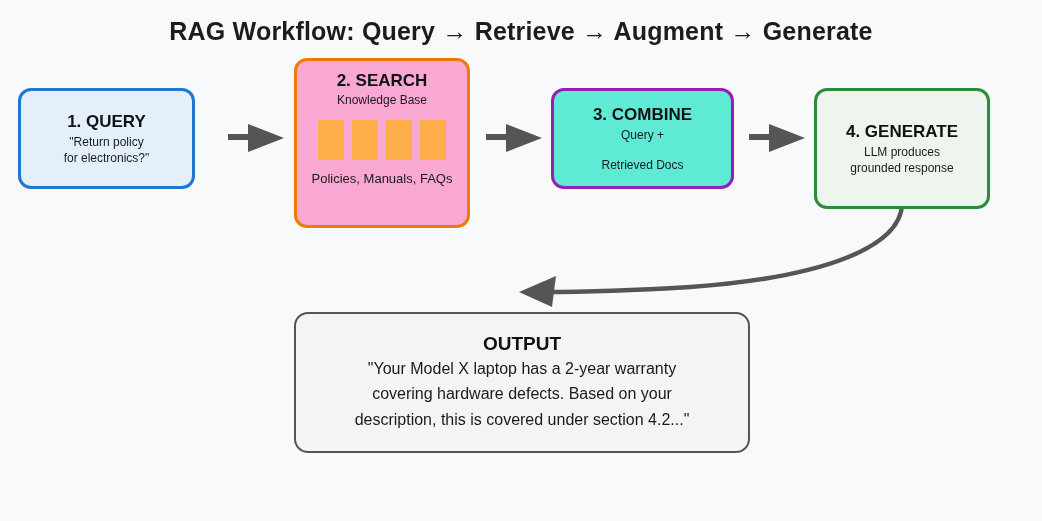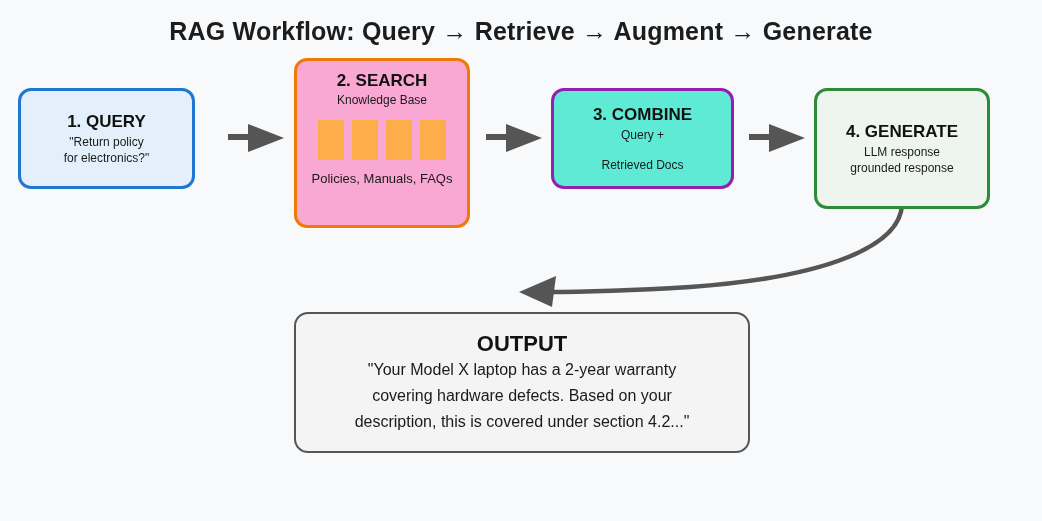--- a/index.html
+++ b/index.html
@@ -119,21 +119,21 @@
     left: 294px;
     top: 312px;
     width: 456px;
     height: 141px;
     border: 2px solid #555555;
     background: #f4f4f4;
     border-radius: 14px;
     justify-content: center;
     padding: 0 22px;
   }
-  #node-output .node-title { font-size: 22px; text-align: center; }
+  #node-output .node-title { font-size: 19px; text-align: center; }
   .output-line {
     font-size: 16px;
     color: #1a1a1a;
     line-height: 1.62;
   }
 </style>
 </head>
 <body>
 
 <div id="canvas">
@@ -184,21 +184,21 @@
   </div>
 
   <div class="node" id="node-combine">
     <div class="node-title">3. COMBINE</div>
     <div class="node-sub">Query +</div>
     <div class="node-sub" style="margin-top:14px">Retrieved Docs</div>
   </div>
 
   <div class="node" id="node-generate">
     <div class="node-title">4. GENERATE</div>
-    <div class="node-sub">LLM response</div>
+    <div class="node-sub">LLM produces</div>
     <div class="node-sub" style="margin-top:0">grounded response</div>
   </div>
 
   <div class="node" id="node-output">
     <div class="node-title">OUTPUT</div>
     <div class="output-line">"Your Model X laptop has a 2-year warranty</div>
     <div class="output-line">covering hardware defects. Based on your</div>
     <div class="output-line">description, this is covered under section 4.2..."</div>
   </div>
 

